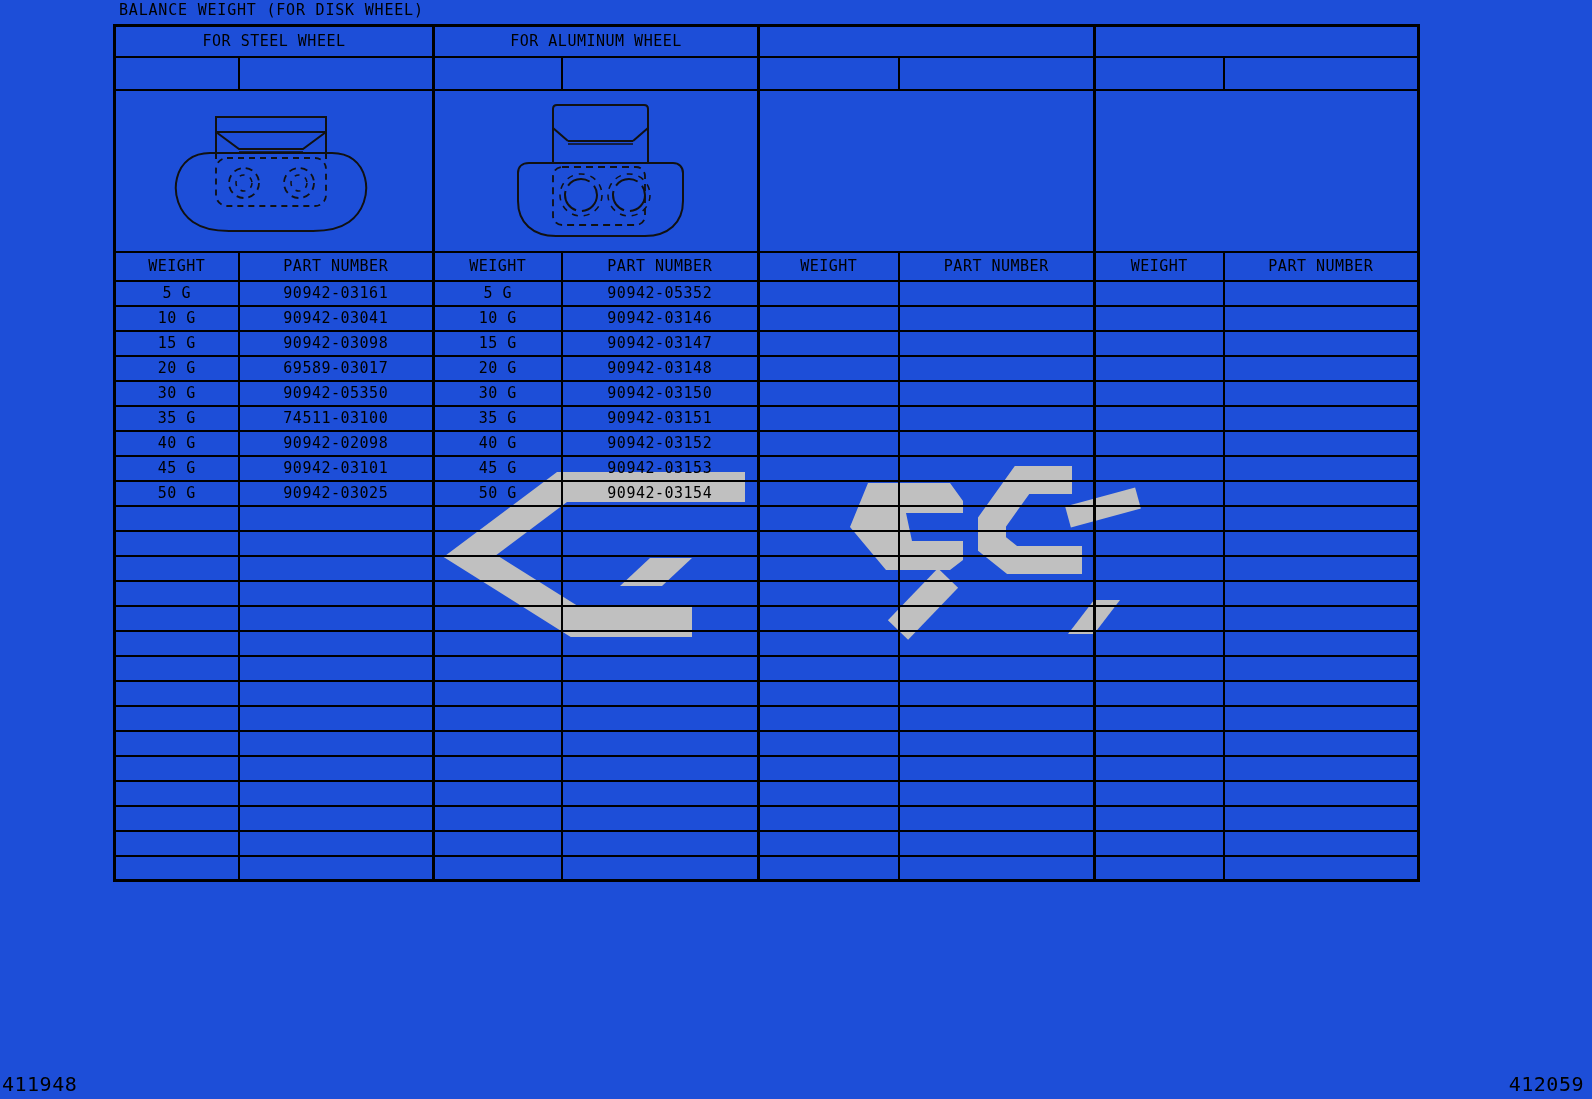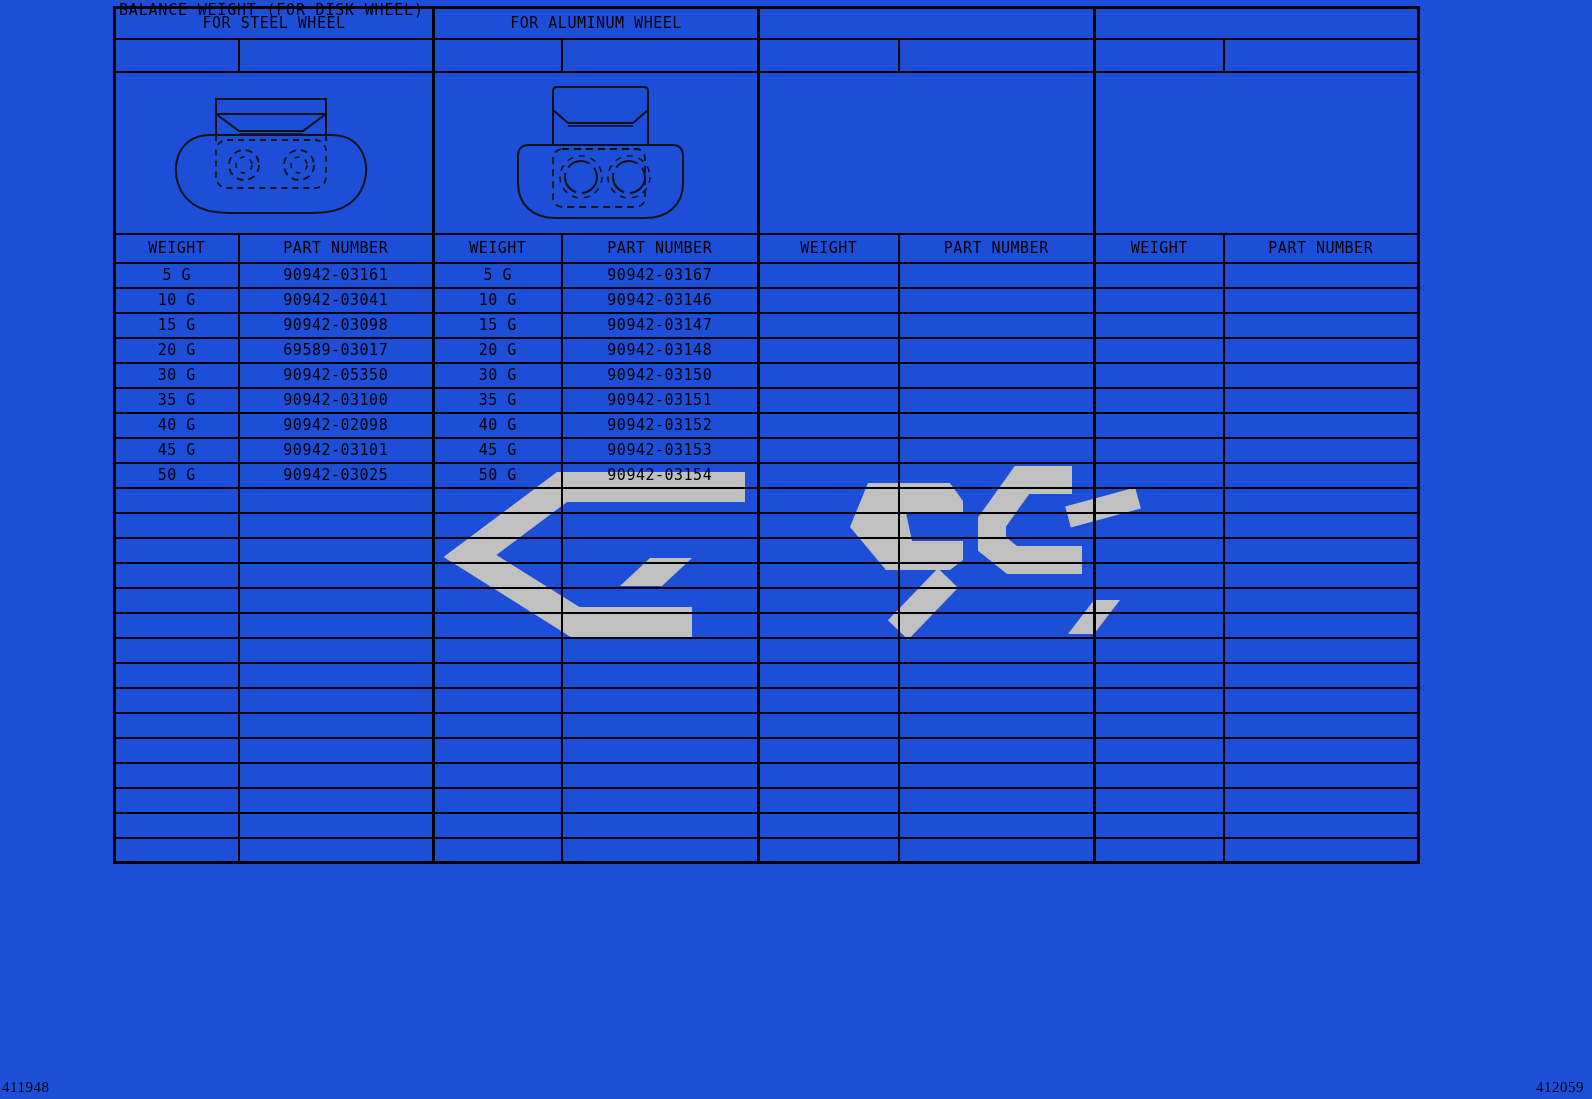--- a/index.html
+++ b/index.html
@@ -23,21 +23,21 @@
     left: 119px;
     top: 1px;
     font-size: 15px;
     letter-spacing: 0.8px;
     white-space: nowrap;
     z-index: 2;
   }
   table.parts-table {
     position: absolute;
     left: 113px;
-    top: 6px;
+    top: 24px;
     width: 1304px;
     border-collapse: collapse;
     table-layout: fixed;
     z-index: 1;
     background: transparent;
   }
   table.parts-table { border: 3px solid #000; }
   .parts-table td {
     border: 2px solid #000;
     padding: 0;
@@ -57,25 +57,24 @@
   
   tr.hr1    { height: 31px; }
   tr.hr2    { height: 33px; }
   tr.imgrow { height: 160px; }
   tr.imgrow td { vertical-align: top; }
   tr.colhdr { height: 29px; }
   #table-body tr { height: 25px; }
   .illustration { display: block; margin: 0 auto; }
   .footer-num {
     position: absolute;
-    font-size: 15px;
+    font-size: 20px;
     letter-spacing: 0.5px;
     bottom: 3px;
     z-index: 2;
-    font-family: Liberation Serif, serif;
   }
   .footer-left  { left: 2px; }
   .footer-right { right: 8px; }
 </style>
 </head>
 <body>
 
 <div class="page">
 
   <svg class="watermark" width="1592" height="1099" viewBox="0 0 1592 1099" aria-hidden="true">
@@ -178,21 +177,21 @@
         <td class="sub">PART NUMBER</td>
         <td class="grp">WEIGHT</td>
         <td class="sub">PART NUMBER</td>
       </tr>
     </tbody>
     <tbody id="table-body">
         <tr>
           <td class="first">5 G</td>
           <td class="sub">90942-03161</td>
           <td class="grp">5 G</td>
-          <td class="sub">90942-03167</td>
+          <td class="sub">90942-05352</td>
           <td class="grp"></td>
           <td class="sub"></td>
           <td class="grp"></td>
           <td class="sub"></td>
         </tr>
         <tr>
           <td class="first">10 G</td>
           <td class="sub">90942-03041</td>
           <td class="grp">10 G</td>
           <td class="sub">90942-03146</td>
@@ -226,21 +225,21 @@
           <td class="sub">90942-05350</td>
           <td class="grp">30 G</td>
           <td class="sub">90942-03150</td>
           <td class="grp"></td>
           <td class="sub"></td>
           <td class="grp"></td>
           <td class="sub"></td>
         </tr>
         <tr>
           <td class="first">35 G</td>
-          <td class="sub">90942-03100</td>
+          <td class="sub">74511-03100</td>
           <td class="grp">35 G</td>
           <td class="sub">90942-03151</td>
           <td class="grp"></td>
           <td class="sub"></td>
           <td class="grp"></td>
           <td class="sub"></td>
         </tr>
         <tr>
           <td class="first">40 G</td>
           <td class="sub">90942-02098</td>

